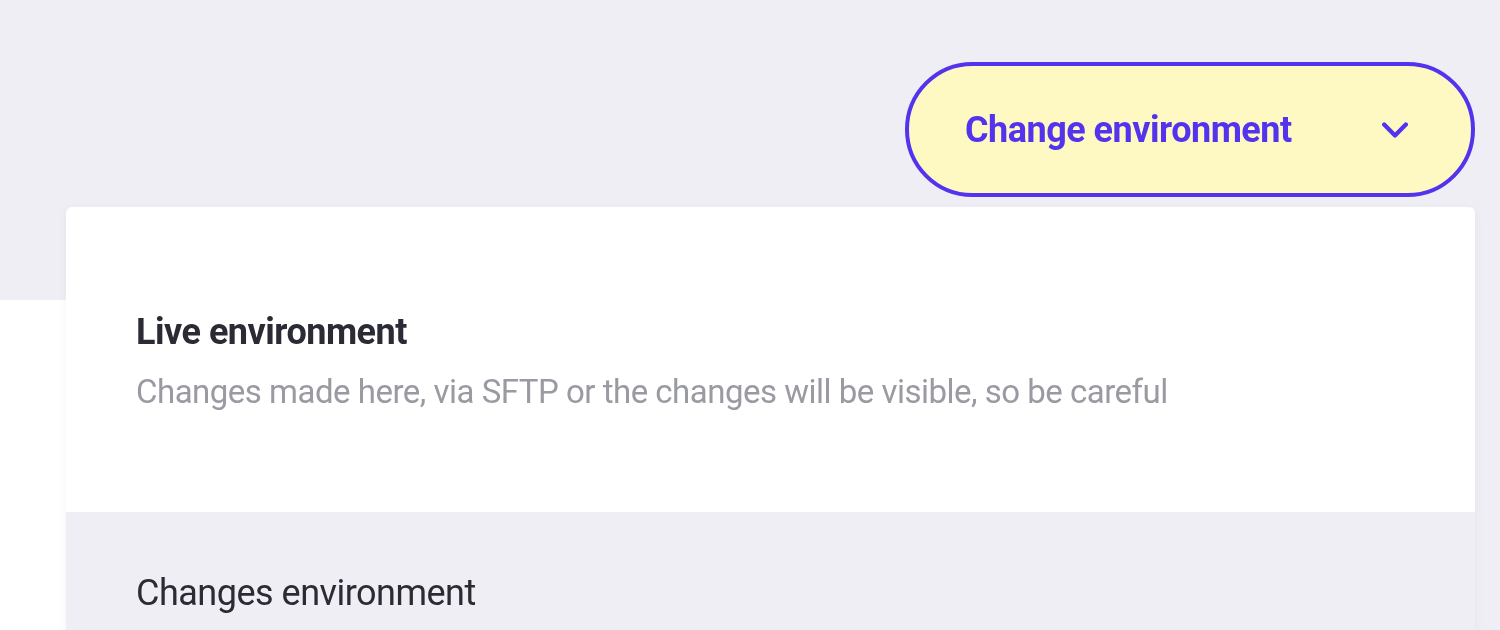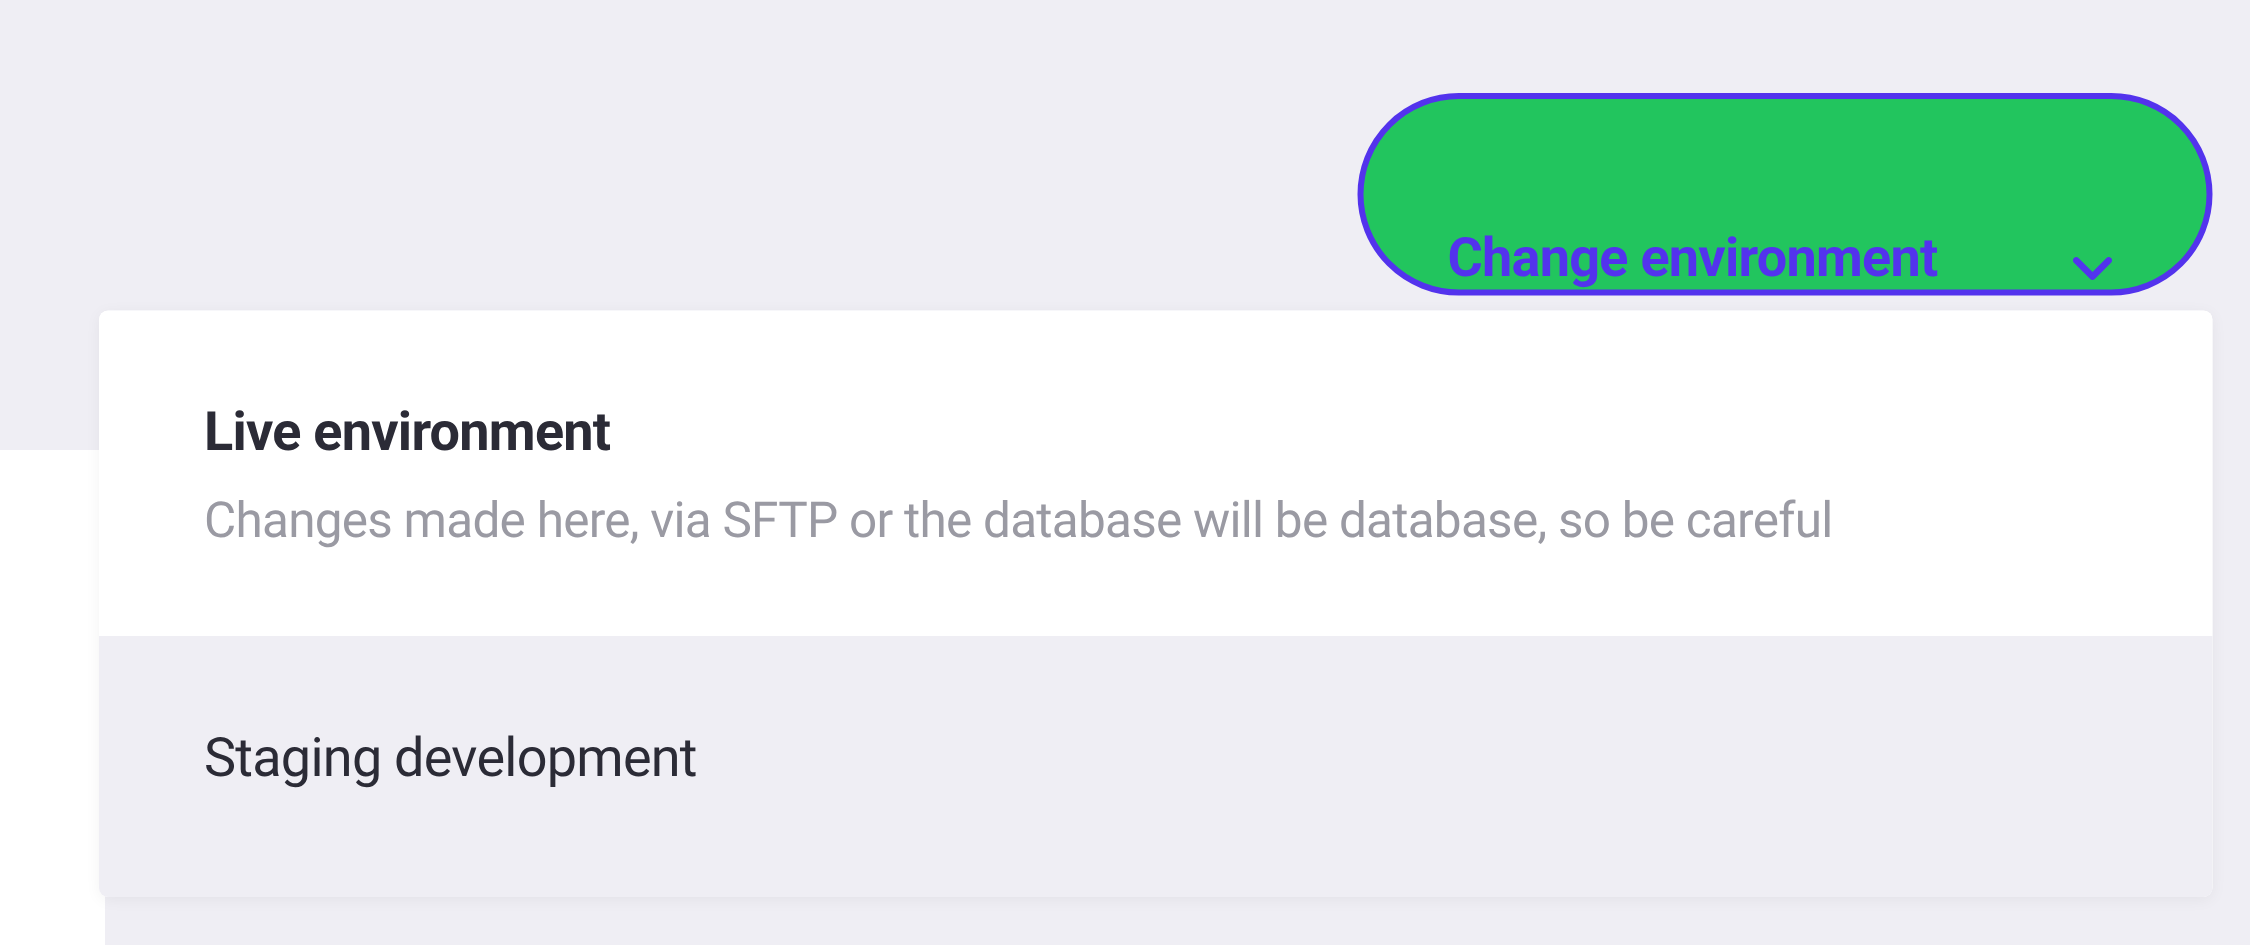--- a/index.html
+++ b/index.html
@@ -14,25 +14,25 @@
       font-family: -apple-system, BlinkMacSystemFont, 'Segoe UI', Roboto, Helvetica, Arial, sans-serif;
       position: relative;
       overflow: hidden;
     }
     .change-env-button {
       position: absolute;
       top: 62px;
       right: 25px;
       width: 570px;
       height: 135px;
-      background: #22c55e;
+      background: #fef9c3;
       border: 4px solid #5333ed;
       border-radius: 70px;
       display: flex;
-      align-items: flex-end;
+      align-items: center;
       justify-content: space-between;
       padding: 0 62px 0 56px;
       cursor: pointer;
     }
     .change-env-label {
       color: #5333ed;
       font-size: 36px;
       font-weight: 700;
       letter-spacing: -0.5px;
     }
@@ -53,20 +53,21 @@
       left: 66px;
       right: 25px;
       background: #ffffff;
       border-radius: 6px;
       box-shadow: 0 2px 10px rgba(0,0,0,0.05);
       overflow: hidden;
     }
     .dropdown-option {
       padding: 60px 70px 54px 70px;
       cursor: pointer;
+      margin-top: 44px;
     }
     .dropdown-option.live {
       background: #ffffff;
     }
     .dropdown-option.staging {
       background: #efeef4;
     }
     .option-title {
       font-size: 36px;
       font-weight: 400;
@@ -103,18 +104,18 @@
   <span class="chevron-down">
     <svg viewBox="0 0 24 14" fill="none">
       <path d="M2 2 L12 12 L22 2" stroke="#5333ed" stroke-width="4" stroke-linecap="round" stroke-linejoin="round"></path>
     </svg>
   </span>
 </div>
 
 <div class="dropdown-panel">
   <div class="dropdown-option live">
     <div class="option-title">Live environment</div>
-    <div class="option-description">Changes made here, via SFTP or the database will be database, so be careful</div>
+    <div class="option-description">Changes made here, via SFTP or the changes will be visible, so be careful</div>
   </div>
   <div class="dropdown-option staging">
-    <div class="option-title">Staging development</div>
+    <div class="option-title">Changes environment</div>
   </div>
 </div>
 
 </body></html>

